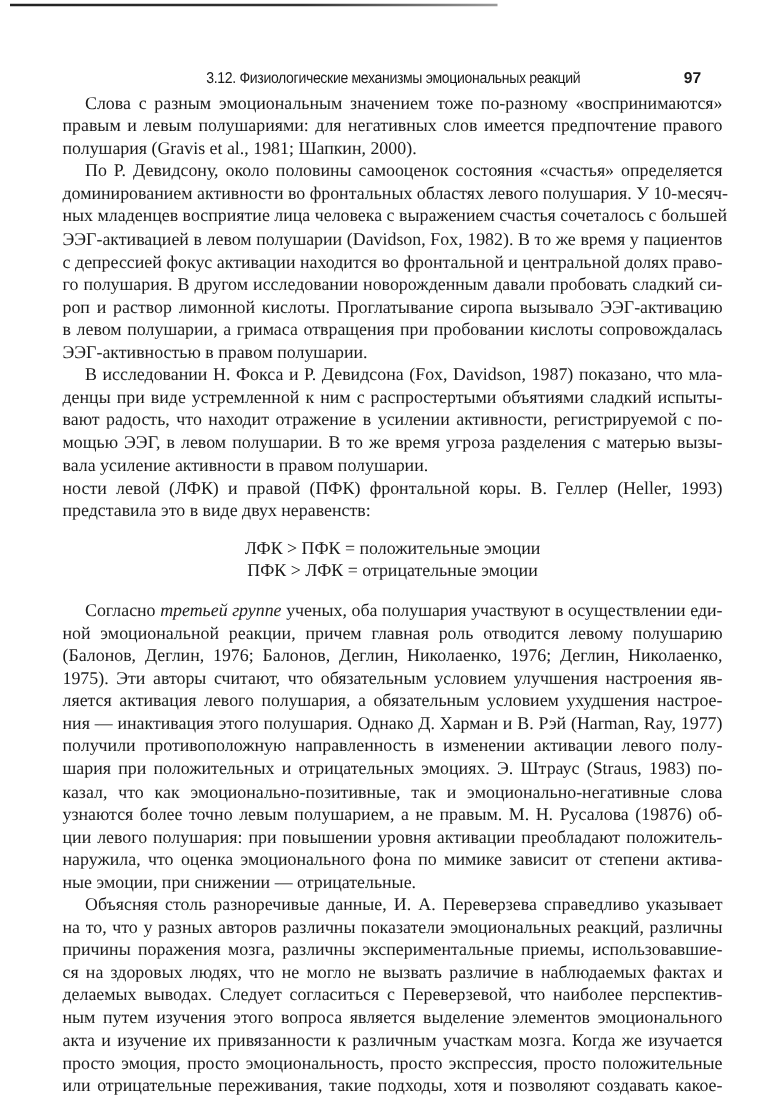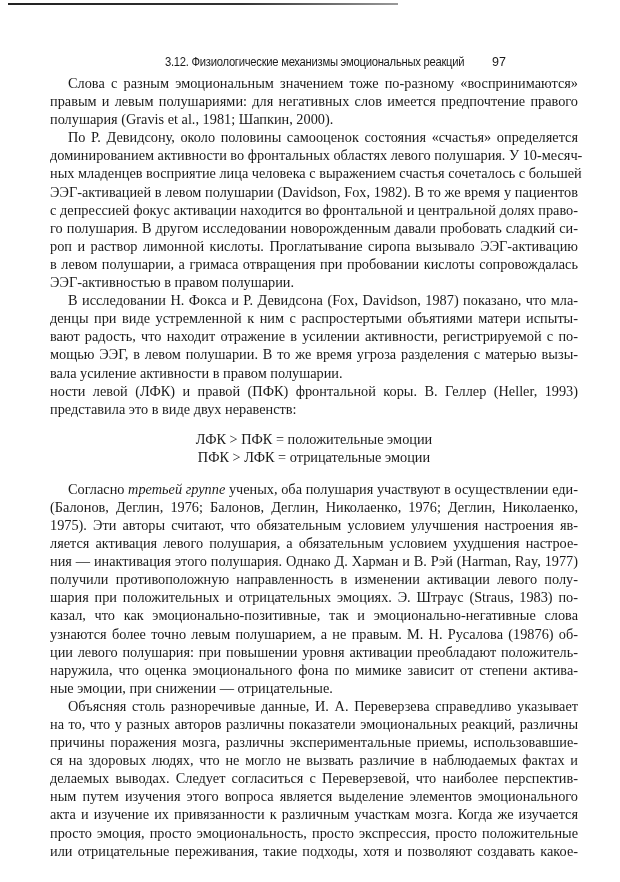--- a/index.html
+++ b/index.html
@@ -1,20 +1,20 @@
 <!DOCTYPE html>
 <html><head>
 <meta charset="utf-8">
 <style>
   html, body { margin:0; padding:0; }
   body { width:620px; height:882px; background:#ffffff; position:relative; overflow:hidden; color:#1a1a1a; }
   .top-rule { position:absolute; left:8px; top:3px; width:390px; height:2px; background:linear-gradient(to right,#222 0%,#333 60%,#999 100%); }
   .running-head { position:absolute; top:55px; left:0; width:504px; height:20px; font-family:"Liberation Sans Narrow","Liberation Sans",sans-serif; font-size:12.5px; }
   .rh-title { position:absolute; left:165px; top:0; letter-spacing:-0.3px; transform:scaleX(0.9); transform-origin:left; white-space:nowrap; }
-  .rh-page { position:absolute; left:492px; top:0; }
+  .rh-page { position:absolute; left:547px; top:0;font-weight:bold; }
   .body-text { position:absolute; left:50px; top:74px; width:528px; font-family:"Liberation Serif",serif; font-size:14.3px; line-height:18.1px; }
   .line { display:block; white-space:nowrap; text-align:justify; text-align-last:justify; height:18.1px; }
   .line.last { text-align-last:left; }
   .line.indent { padding-left:18px; }
   .formula { text-align:center; font-family:"Liberation Serif",serif; font-size:14.3px; line-height:18px; }
   .formula-block { margin:12px 0 14px 0; }
   em { font-style:italic; }
 </style>
 </head>
 <body>
@@ -38,37 +38,38 @@
     <span class="line">ных младенцев восприятие лица человека с выражением счастья сочеталось с большей</span>
     <span class="line">ЭЭГ-активацией в левом полушарии (Davidson, Fox, 1982). В то же время у пациентов</span>
     <span class="line">с депрессией фокус активации находится во фронтальной и центральной долях право-</span>
     <span class="line">го полушария. В другом исследовании новорожденным давали пробовать сладкий си-</span>
     <span class="line">роп и раствор лимонной кислоты. Проглатывание сиропа вызывало ЭЭГ-активацию</span>
     <span class="line">в левом полушарии, а гримаса отвращения при пробовании кислоты сопровождалась</span>
     <span class="line last">ЭЭГ-активностью в правом полушарии.</span>
   </div>
   <div>
     <span class="line indent">В исследовании Н. Фокса и Р. Девидсона (Fox, Davidson, 1987) показано, что мла-</span>
-    <span class="line">денцы при виде устремленной к ним с распростертыми объятиями матери испыты-</span>
+    <span class="line">денцы при виде устремленной к ним с распростертыми объятиями сладкий испыты-</span>
     <span class="line">вают радость, что находит отражение в усилении активности, регистрируемой с по-</span>
     <span class="line">мощью ЭЭГ, в левом полушарии. В то же время угроза разделения с матерью вызы-</span>
     <span class="line last">вала усиление активности в правом полушарии.</span>
   </div>
   <div>
     <span class="line">ности левой (ЛФК) и правой (ПФК) фронтальной коры. В. Геллер (Heller, 1993)</span>
     <span class="line last">представила это в виде двух неравенств:</span>
   </div>
 
   <div class="formula-block">
     <div class="formula">ЛФК &gt; ПФК = положительные эмоции</div>
     <div class="formula">ПФК &gt; ЛФК = отрицательные эмоции</div>
   </div>
 
   <div>
     <span class="line indent"><span>Согласно </span><em>третьей группе</em><span> ученых, оба полушария участвуют в осуществлении еди-</span></span>
+    <span class="line">ной эмоциональной реакции, причем главная роль отводится левому полушарию</span>
     <span class="line">(Балонов, Деглин, 1976; Балонов, Деглин, Николаенко, 1976; Деглин, Николаенко,</span>
     <span class="line">1975). Эти авторы считают, что обязательным условием улучшения настроения яв-</span>
     <span class="line">ляется активация левого полушария, а обязательным условием ухудшения настрое-</span>
     <span class="line">ния — инактивация этого полушария. Однако Д. Харман и В. Рэй (Harman, Ray, 1977)</span>
     <span class="line">получили противоположную направленность в изменении активации левого полу-</span>
     <span class="line">шария при положительных и отрицательных эмоциях. Э. Штраус (Straus, 1983) по-</span>
     <span class="line">казал, что как эмоционально-позитивные, так и эмоционально-негативные слова</span>
     <span class="line">узнаются более точно левым полушарием, а не правым. М. Н. Русалова (19876) об-</span>
     <span class="line">ции левого полушария: при повышении уровня активации преобладают положитель-</span>
     <span class="line">наружила, что оценка эмоционального фона по мимике зависит от степени актива-</span>

